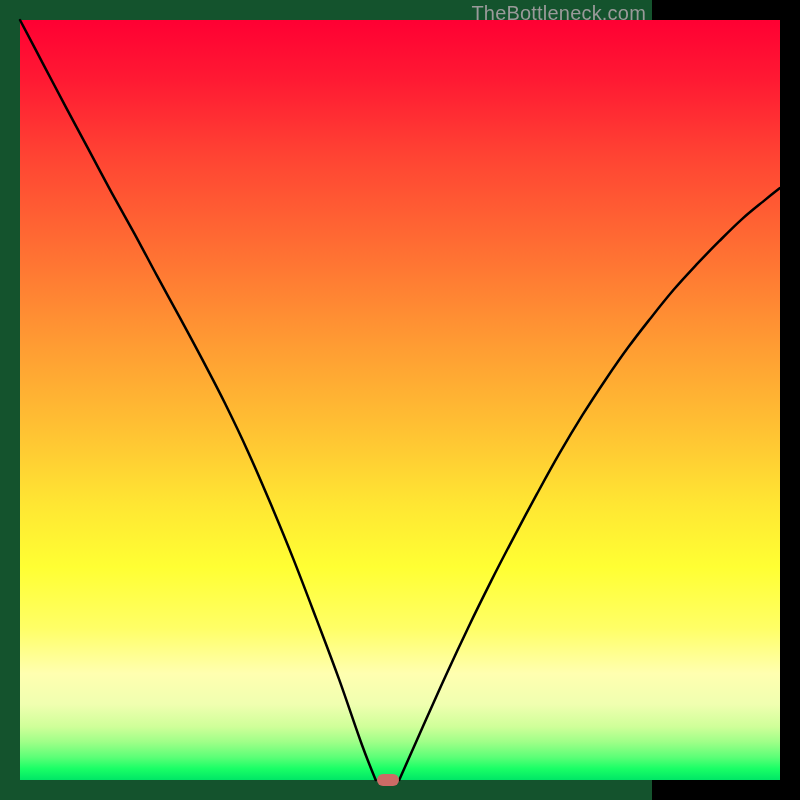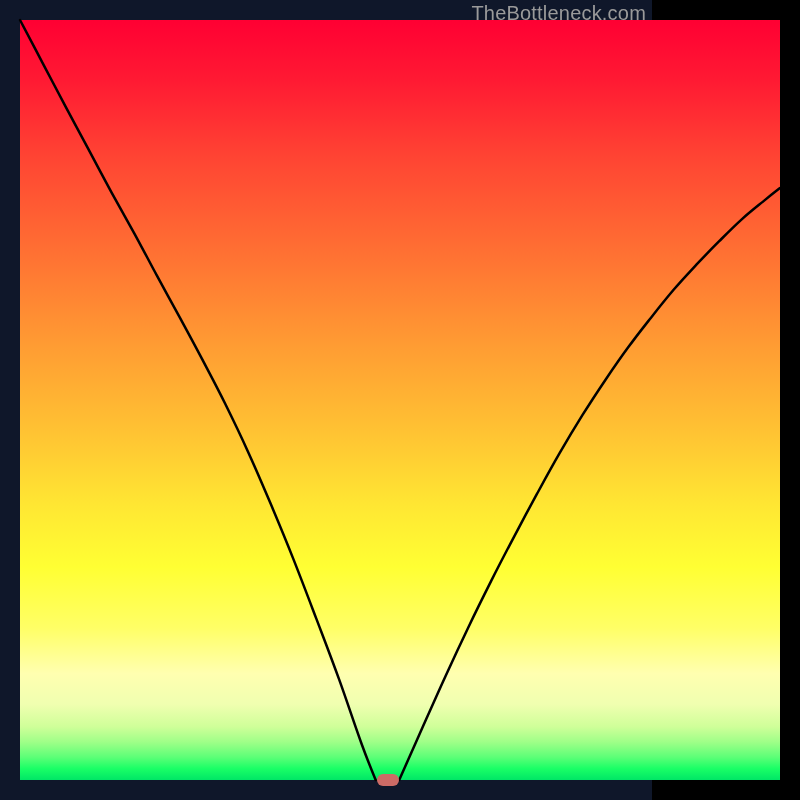--- a/index.html
+++ b/index.html
@@ -8,21 +8,21 @@
     width: 800px;
     height: 800px;
     overflow: hidden;
     background: #000;
     font-family: Arial, Helvetica, sans-serif;
   }
   .frame {
     position: relative;
     width: 652px;
     height: 800px;
-    background: #0f172a;
+    background: #14532d;
   }
   .plot-area {
     position: absolute;
     left: 20px;
     top: 20px;
     width: 760px;
     height: 760px;
     background: linear-gradient(to bottom,
       #ff0033 0%,
       #ff1a33 8%,

